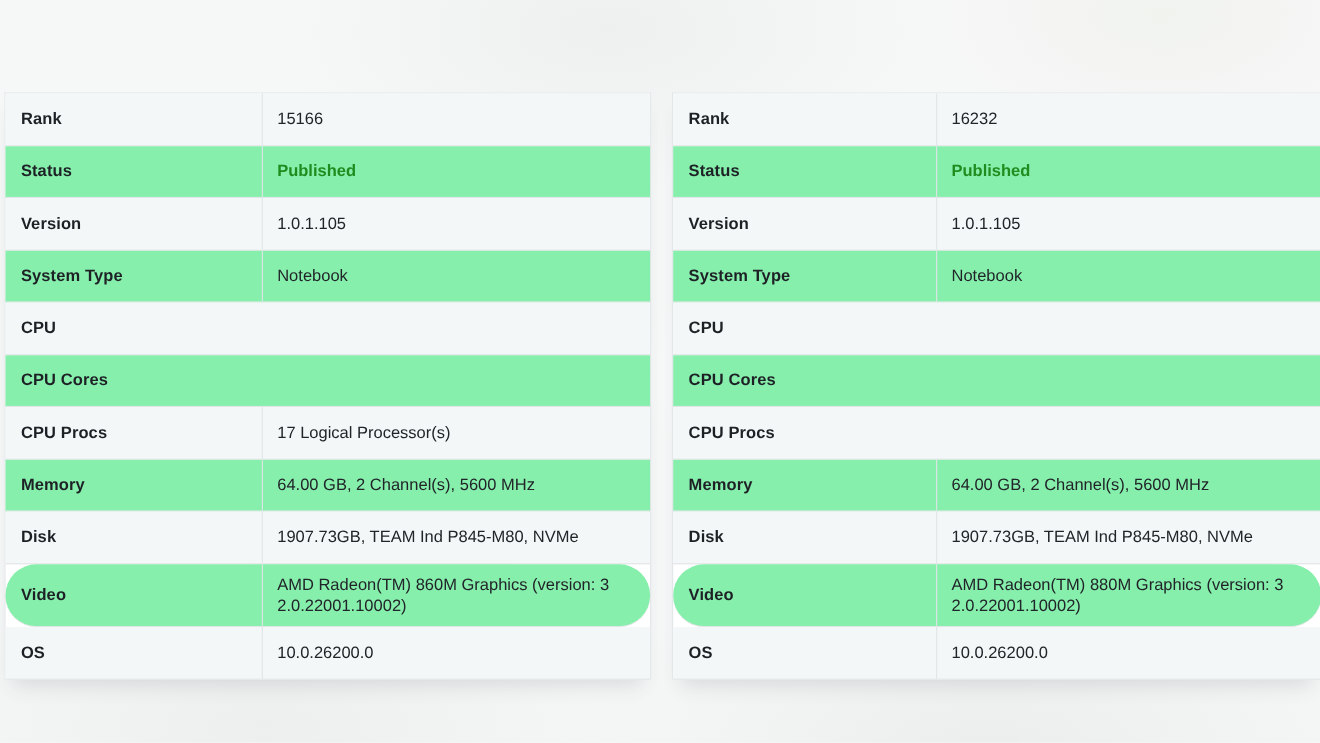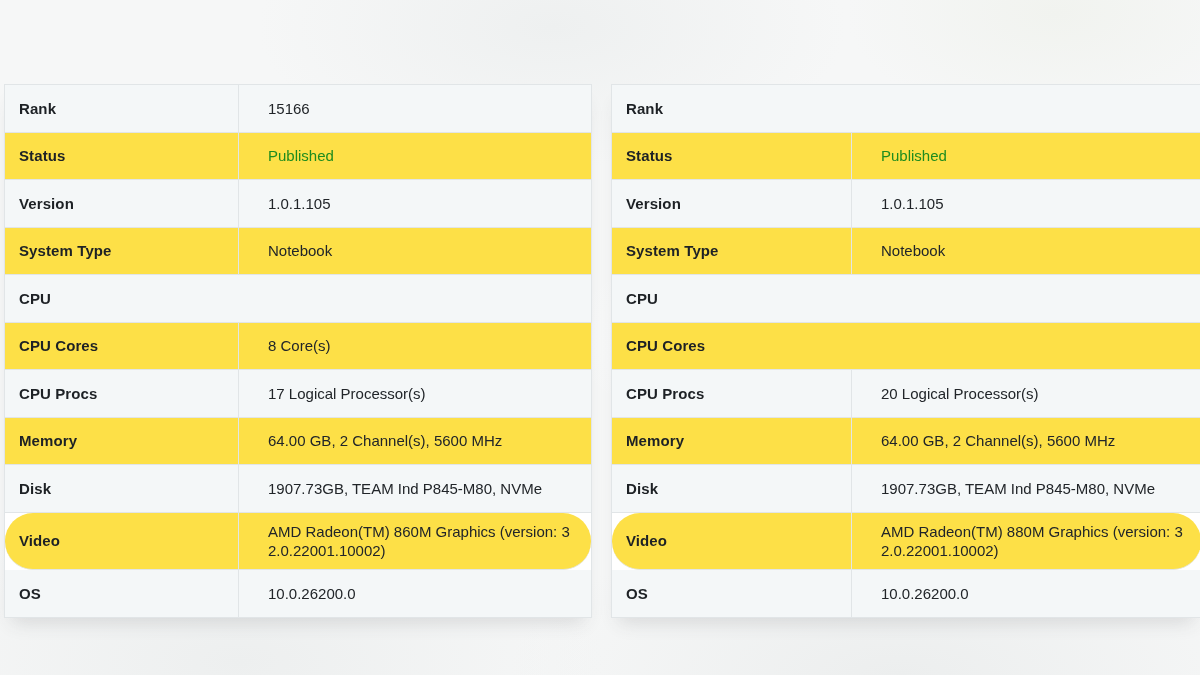--- a/index.html
+++ b/index.html
@@ -30,21 +30,21 @@
     margin-top: 12px;
   }
   .table-left  { left: 4px;   width: 586px; }
   .table-right { left: 611px; width: 589px; border-right: none; }
 
   .spec-row {
     display: flex;
     height: 47.5px;
     box-sizing: border-box;
     border-bottom: 1px solid #e1e5e7;
-    background: #fde047;
+    background: #86efac;
     font-size: 15px;
   }
   .spec-row:nth-child(odd) { background: #f4f7f8; }
   .spec-row.tall { height: 57.5px; border-radius: 28px; }
 
   .cell-label {
     flex: 0 0 auto;
     width: 233px;
     display: flex;
     align-items: center;
@@ -53,33 +53,33 @@
     font-weight: 700;
     color: #1d2125;
     letter-spacing: 0.1px;
   }
   .table-right .cell-label { width: 239px; }
 
   .cell-value {
     flex: 1 1 auto;
     display: flex;
     align-items: center;
-    padding-left: 29px;
+    padding-left: 13px;
     padding-right: 10px;
     box-sizing: border-box;
     border-left: 1px solid #e1e5e7;
     color: #212529;
   }
   .cell-value span {
     white-space: pre-line;
     line-height: 1.28;
   }
   .status-green span {
     color: var(--published-green, #1e8c1e);
-    font-weight: 400;
+    font-weight: 700;
     text-align: center;
   }
 </style>
 </head>
 <body style="--published-green: #1e8c1e;">
 
 <div class="table-card table-left">
   <div class="spec-row">
     <div class="cell-label">
       <span>Rank</span>
@@ -119,23 +119,20 @@
   <div class="spec-row">
     <div class="cell-label">
       <span>CPU</span>
     </div>
   </div>
 
   <div class="spec-row">
     <div class="cell-label">
       <span>CPU Cores</span>
     </div>
-    <div class="cell-value">
-      <span>8 Core(s)</span>
-    </div>
   </div>
 
   <div class="spec-row">
     <div class="cell-label">
       <span>CPU Procs</span>
     </div>
     <div class="cell-value">
       <span>17 Logical Processor(s)</span>
     </div>
   </div>
@@ -176,20 +173,23 @@
       <span>10.0.26200.0</span>
     </div>
   </div>
 </div>
 
 <div class="table-card table-right">
   <div class="spec-row">
     <div class="cell-label">
       <span>Rank</span>
     </div>
+    <div class="cell-value">
+      <span>16232</span>
+    </div>
   </div>
 
   <div class="spec-row">
     <div class="cell-label">
       <span>Status</span>
     </div>
     <div class="cell-value status-green">
       <span>Published</span>
     </div>
   </div>
@@ -221,23 +221,20 @@
   <div class="spec-row">
     <div class="cell-label">
       <span>CPU Cores</span>
     </div>
   </div>
 
   <div class="spec-row">
     <div class="cell-label">
       <span>CPU Procs</span>
     </div>
-    <div class="cell-value">
-      <span>20 Logical Processor(s)</span>
-    </div>
   </div>
 
   <div class="spec-row">
     <div class="cell-label">
       <span>Memory</span>
     </div>
     <div class="cell-value">
       <span>64.00 GB, 2 Channel(s), 5600 MHz</span>
     </div>
   </div>

